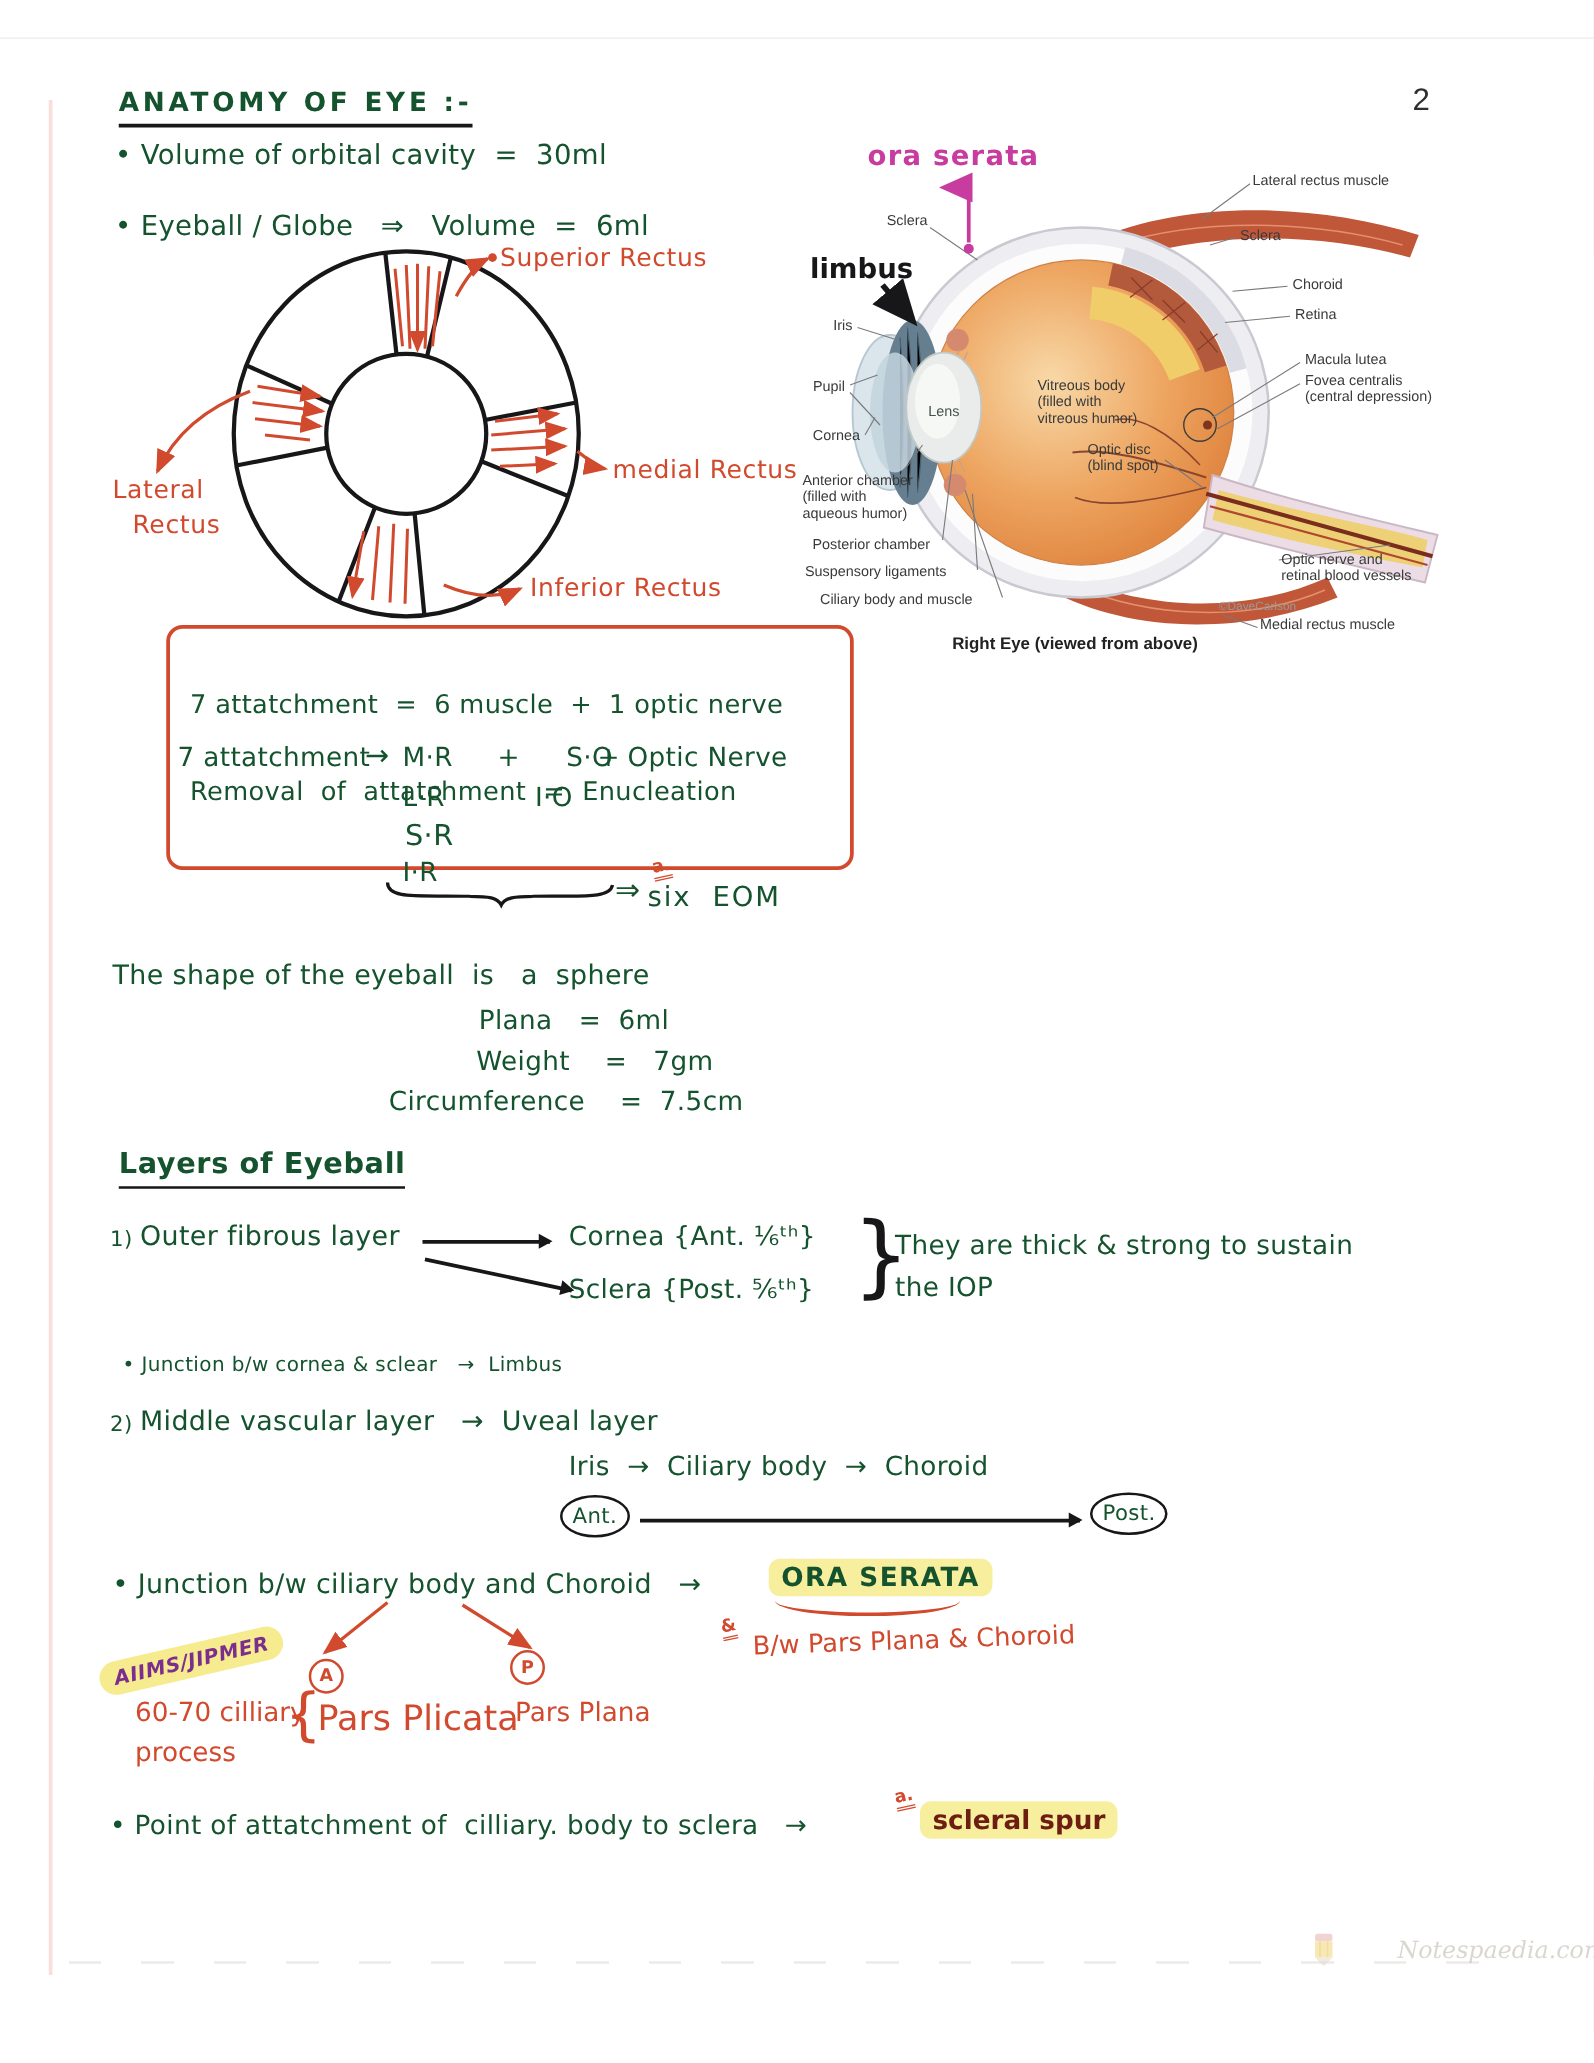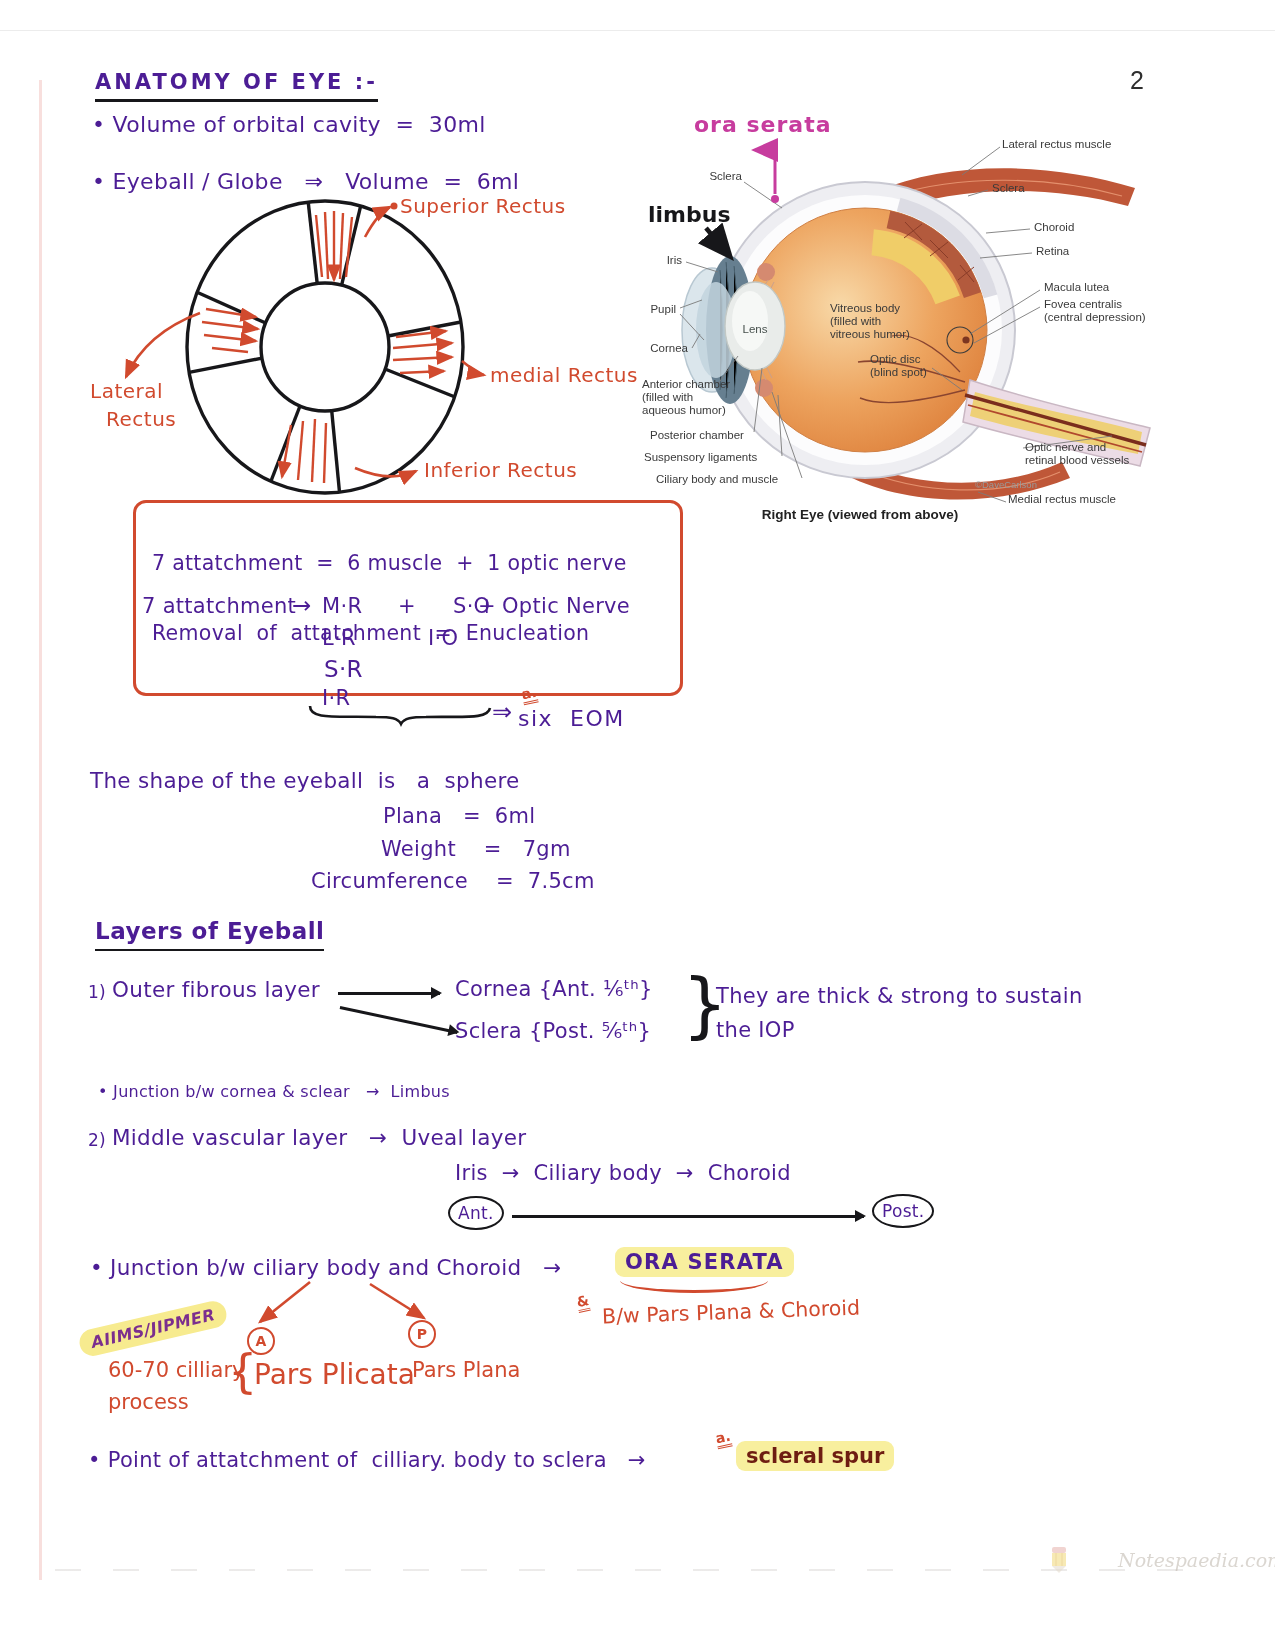--- a/index.html
+++ b/index.html
@@ -1,18 +1,18 @@
 <!DOCTYPE html>
 <html><head>
 <meta charset="utf-8">
 <style>
   body{margin:0;background:#e8e8e8;}
   .page{position:relative;width:1275px;height:1650px;background:#ffffff;font-family:"DejaVu Sans",sans-serif;overflow:hidden;}
   .abs{position:absolute;white-space:pre;}
-  .hw{color:#4c1d95;letter-spacing:.3px;}
+  .hw{color:#14532d;letter-spacing:.3px;}
   .red{color:#d14a2e;}
   .harrow{position:absolute;height:2.6px;background:#17171a;transform-origin:left center;}
   .harrow::after{content:"";position:absolute;right:-2px;top:-5.2px;width:0;height:0;border-left:11px solid #17171a;border-top:6.5px solid transparent;border-bottom:6.5px solid transparent;}
   .hl{background:#f8ef9e;border-radius:9px;padding:3px 10px;}
   .circ{border:2.5px solid #17171a;border-radius:50%;padding:5px 8px;display:inline-block;font-size:17px;}
   .red-circ{position:absolute;width:24px;height:24px;border:2.2px solid #d14a2e;border-radius:50%;color:#d14a2e;display:flex;align-items:center;justify-content:center;font-weight:bold;font-size:14px;}
   .mark{color:#d14a2e;font-size:14px;font-weight:bold;border-bottom:3px double #d14a2e;transform:rotate(-12deg);display:inline-block;line-height:1;padding-bottom:1px;}
   .lbl{font-family:"Liberation Sans",sans-serif;}
   .title{font-size:21px;font-weight:bold;letter-spacing:3px;border-bottom:3px solid #17171a;padding-bottom:5px;}
   .underline-head{font-size:23px;font-weight:bold;border-bottom:2.6px solid #17171a;padding-bottom:5px;letter-spacing:.5px;}

